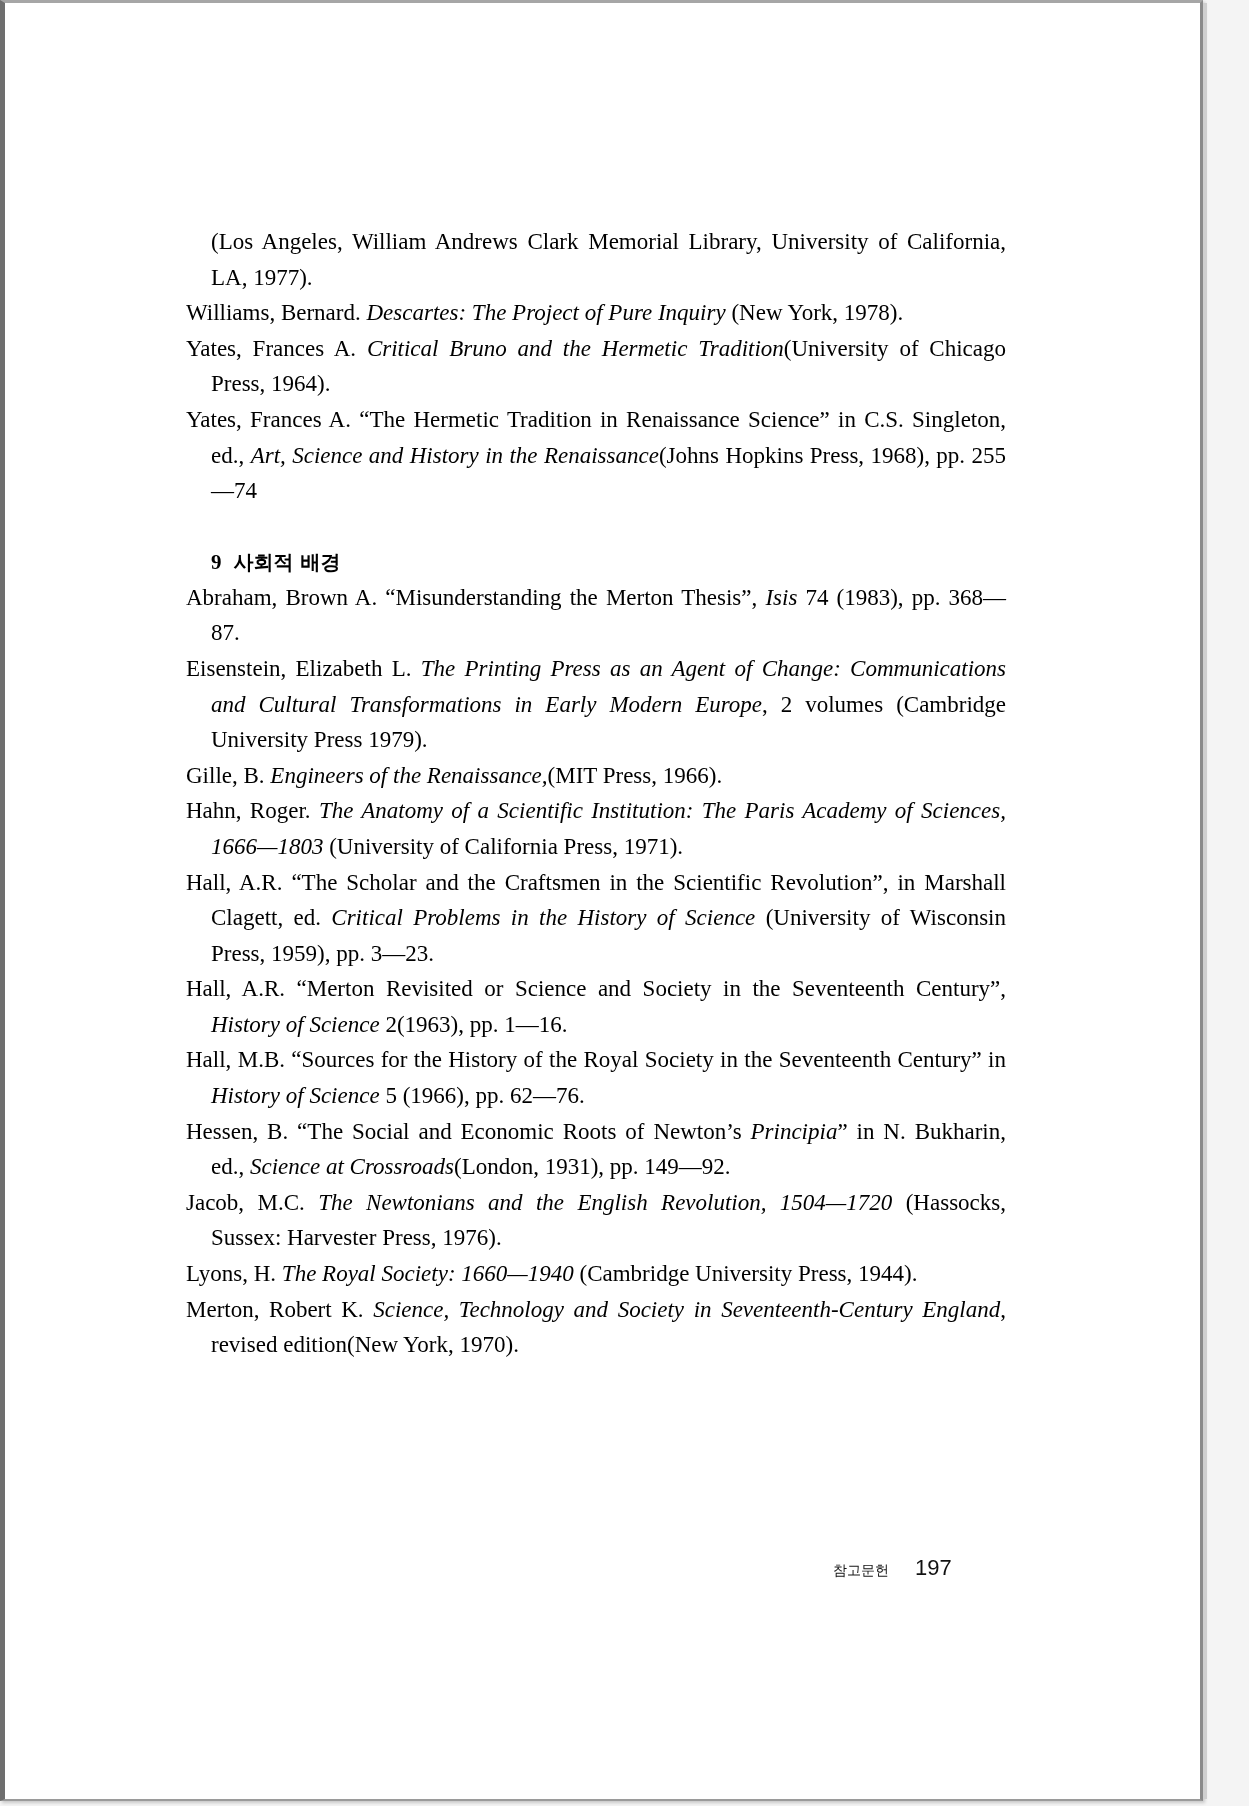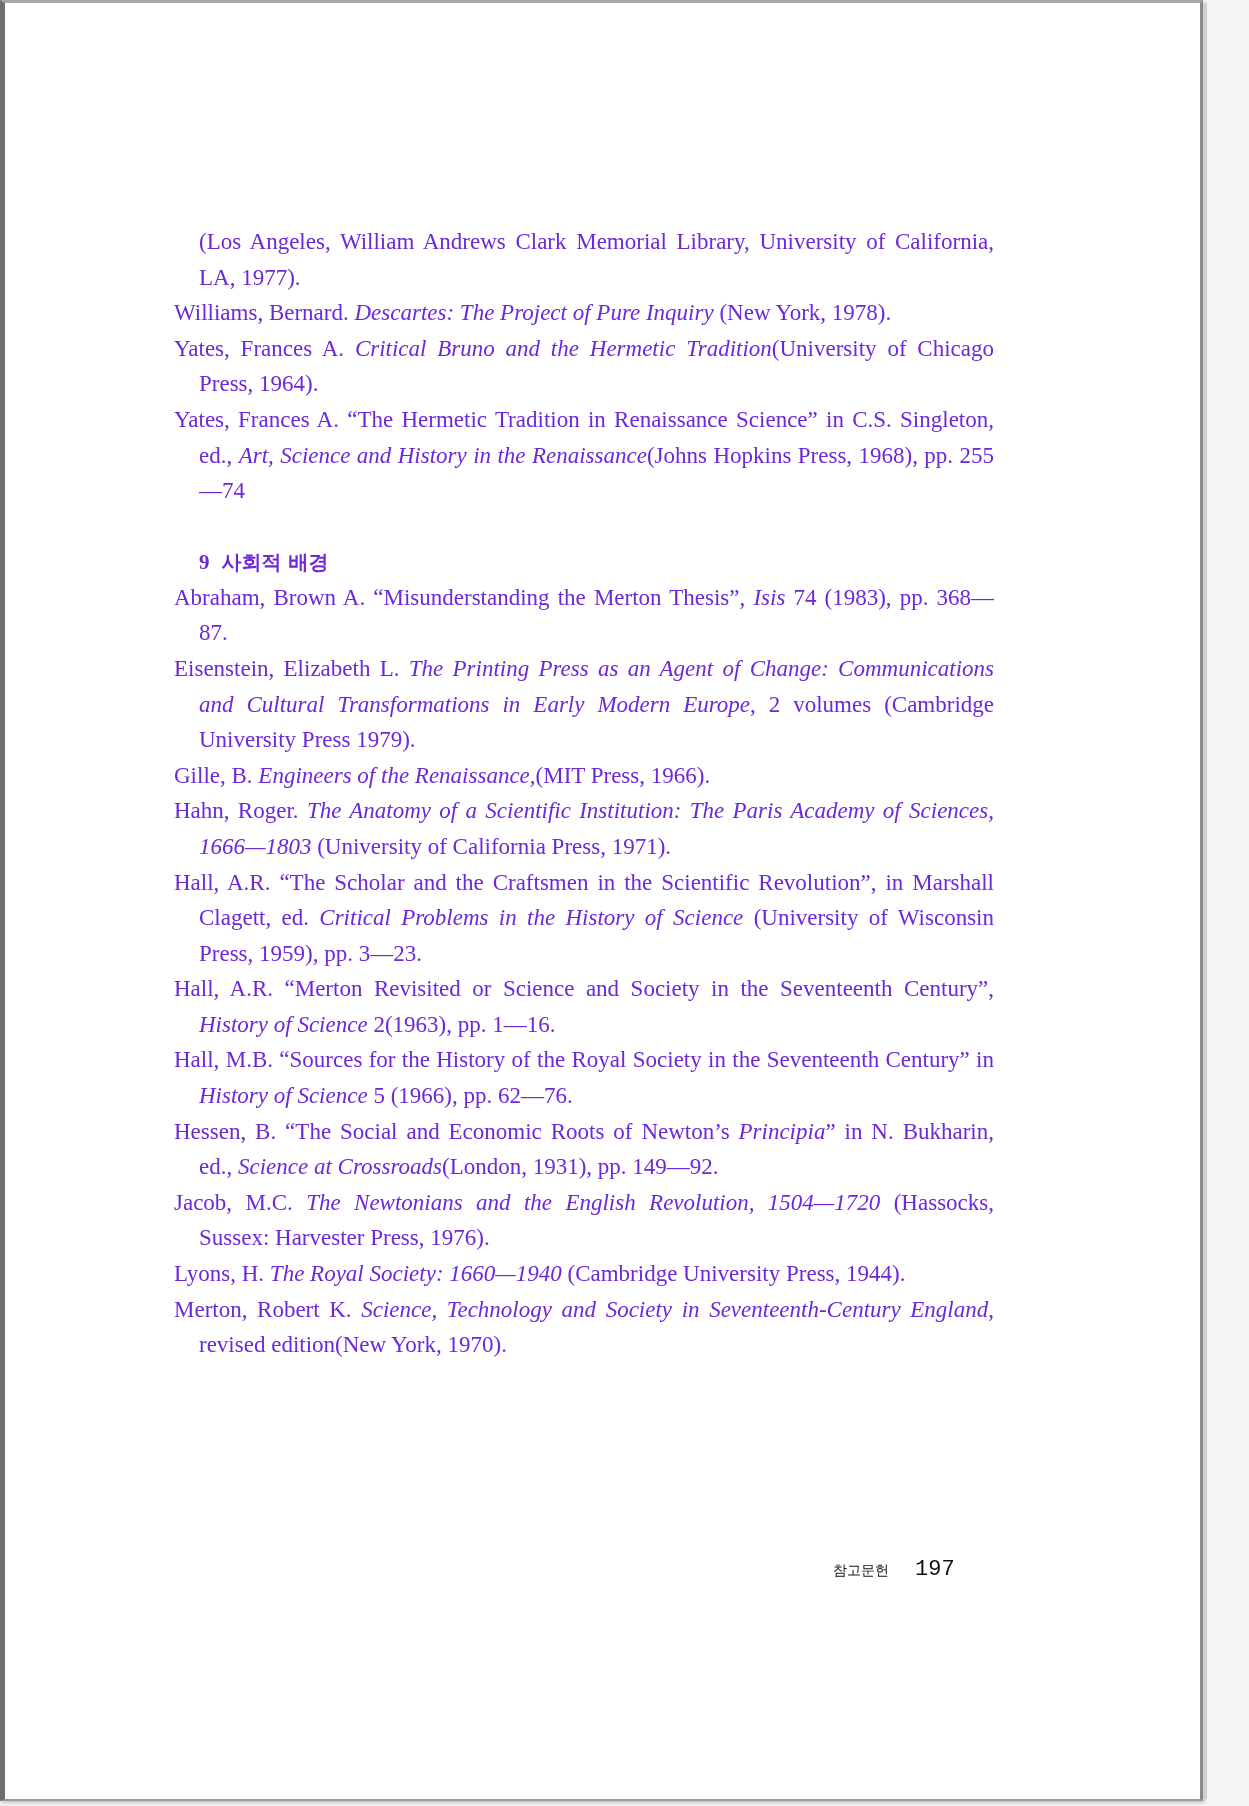--- a/index.html
+++ b/index.html
@@ -18,22 +18,22 @@
     border-right: 3px solid #8a8a8a;
     border-bottom: 2px solid #9a9a9a;
     box-sizing: border-box;
     box-shadow: 2px 2px 3px #c8c8c8;
   }
   .page::after {
     content: ""; position: absolute; top: 0; right: -7px; width: 4px; height: 100%;
     background: #cfcfcf;
   }
   .body-text {
-    position: absolute; left: 169px; top: 221px; width: 820px;
-    color: #6d28d9;
+    position: absolute; left: 181px; top: 221px; width: 820px;
+    color: #000000;
     font-size: 23px;
     line-height: 35.6px;
   }
   .entry {
     padding-left: 25px; text-indent: -25px;
     text-align: justify; text-align-last: left;
     margin: 0;
   }
   .entry i { font-style: italic; }
   .section-head {
@@ -43,21 +43,21 @@
     font-size: 20px;
     line-height: 36px;
     margin-top: 35px;
   }
   .section-head .num { margin-right: 12px; font-family: "Liberation Serif", serif; font-size: 21px; }
   .footer {
     position: absolute; left: 828px; top: 1552px;
     font-size: 22px; color: #111;
   }
   .footer .label { font-family: "DejaVu Sans", sans-serif; font-size: 14px; margin-right: 26px; }
-  .footer .pnum { font-family: Liberation Mono, monospace; font-size: 22px; }
+  .footer .pnum { font-family: Liberation Sans, sans-serif; font-size: 22px; }
 </style>
 </head>
 <body>
 
 <div class="page">
   <div class="body-text">
     <div id="before-list">
         <p class="entry" style="text-indent: 0px;"><span>(Los Angeles, William Andrews Clark Memorial Library, University of California, LA, 1977).</span></p>
         <p class="entry"><span>Williams, Bernard. </span><i>Descartes: The Project of Pure Inquiry</i><span> (New York, 1978).</span></p>
         <p class="entry"><span>Yates, Frances A. </span><i>Critical Bruno and the Hermetic Tradition</i><span>(University of Chicago Press, 1964).</span></p>

